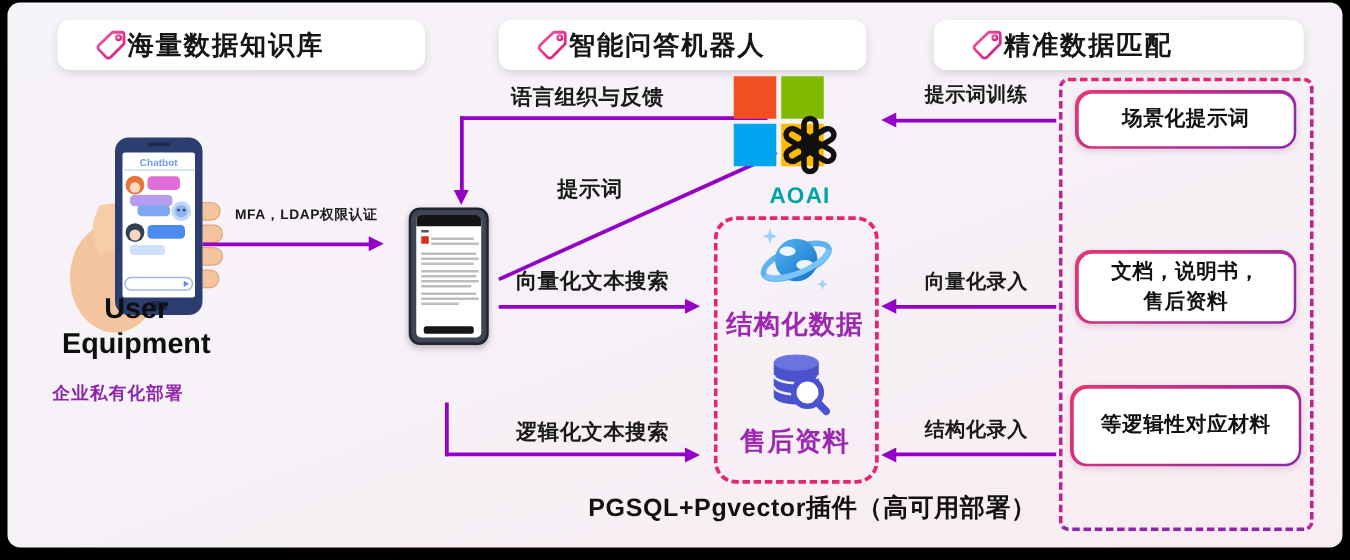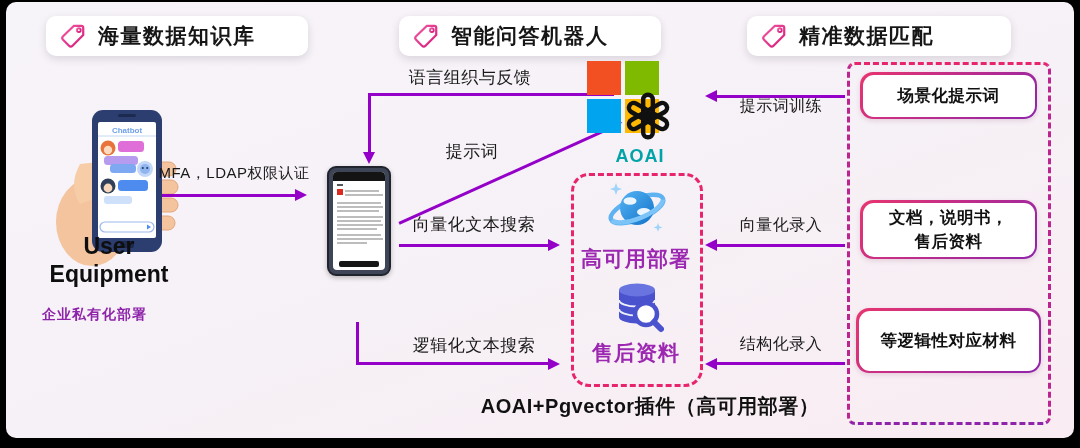--- a/index.html
+++ b/index.html
@@ -11,28 +11,28 @@
   .card{
     position:absolute;left:6px;top:2px;width:1068px;height:436px;border-radius:10px;
     background:linear-gradient(160deg,#F7F4F9 0%,#F6F1F6 55%,#F9ECF2 100%);
   }
   .layer{position:absolute;inset:0;}
 
   
   .badge{
     position:absolute;height:40px;background:#fff;border-radius:10px;
     box-shadow:0 3px 8px rgba(40,20,60,.14);display:flex;align-items:center;
-    padding:0 14px;gap:12px;
+    padding:0 30px;gap:0;
   }
   .badge .txt{font-size:21px;font-weight:700;color:#161616;letter-spacing:1.5px;white-space:nowrap;}
   .tagicon{width:26px;height:26px;flex:0 0 auto;}
 
   
-  .lbl{position:absolute;font-weight:400;color:#1A1A1A;text-align:center;letter-spacing:.5px;}
-  .f17{font-size:17px;} .f16{font-size:16px;} .f15{font-size:15px;}
+  .lbl{position:absolute;font-weight:700;color:#1A1A1A;text-align:center;letter-spacing:.5px;}
+  .f17{font-size:17px;} .f16{font-size:16px;} .f15{font-size:11px;margin-left:11px;}
 
   
   :root{--purple:#9400C8;--pink:#E8246C;--tpurple:#9C27B0;}
   .hline,.vline{position:absolute;background:var(--purple);}
   .hline{height:2.6px;} .vline{width:2.6px;}
   .ah{position:absolute;width:0;height:0;}
   .ah-right{border-top:6px solid transparent;border-bottom:6px solid transparent;border-left:12px solid var(--purple);}
   .ah-left{border-top:6px solid transparent;border-bottom:6px solid transparent;border-right:12px solid var(--purple);}
   .ah-down{border-left:6px solid transparent;border-right:6px solid transparent;border-top:12px solid var(--purple);}
   .diag{position:absolute;height:2.6px;background:var(--purple);transform-origin:0 50%;}
@@ -230,21 +230,21 @@
     </g>
     <circle cx="31" cy="27" r="17" fill="url(#pg)"></circle>
     <ellipse cx="24" cy="20" rx="6.5" ry="3.8" fill="#EAF5FF"></ellipse>
     <ellipse cx="38" cy="31" rx="7" ry="4" fill="#EAF5FF"></ellipse>
     <g transform="rotate(-22 31 28)">
       <path d="M3.5 29 a28 10.5 0 0 0 55 0" fill="none" stroke="#7CC4F7" stroke-width="4.5"></path>
     </g>
     <path d="M10 2 l1.6 4.4 4.4 1.6 -4.4 1.6 -1.6 4.4 -1.6 -4.4 -4.4 -1.6 4.4 -1.6 z" fill="#9ED3FA"></path>
     <path d="M52 42 l1.2 3.2 3.2 1.2 -3.2 1.2 -1.2 3.2 -1.2 -3.2 -3.2 -1.2 3.2 -1.2 z" fill="#9ED3FA"></path>
   </svg>
-  <div class="cbox-lbl" style="top:245px;">高可用部署</div>
+  <div class="cbox-lbl" style="top:245px;">结构化数据</div>
 
   <svg style="position:absolute;left:610px;top:280px;" width="54" height="54" viewBox="0 0 54 54">
     <path d="M9 10 v27 a18 6.5 0 0 0 36 0 V10" fill="#4A52CE"></path>
     <ellipse cx="27" cy="10" rx="18" ry="6.5" fill="#6A74E0"></ellipse>
     <path d="M9 20 a18 6.5 0 0 0 36 0" fill="none" stroke="#EDEFFA" stroke-width="2"></path>
     <path d="M9 29 a18 6.5 0 0 0 36 0" fill="none" stroke="#EDEFFA" stroke-width="2"></path>
     <circle cx="36" cy="34" r="11" fill="#FFFFFF" stroke="#4A52CE" stroke-width="4.5"></circle>
     <line x1="44" y1="42" x2="51" y2="49" stroke="#4A52CE" stroke-width="6" stroke-linecap="round"></line>
   </svg>
   <div class="cbox-lbl" style="top:339px;">售后资料</div>
@@ -262,27 +262,27 @@
       <span>文档，说明书，</span>
       <span>售后资料</span>
     </div>
   </div>
   <div class="pinkbox" style="left:856px;top:308px;width:180px;height:60px;">
     <div class="in">
       <span>等逻辑性对应材料</span>
     </div>
   </div>
 
-  <div class="lbl f16" style="left:722px;top:66px;width:118px;margin-top:30px;">提示词训练</div>
+  <div class="lbl f16" style="left:722px;top:66px;width:118px;">提示词训练</div>
   <div class="hline" style="left:716px;top:95px;width:129px;"></div>
   <div class="ah ah-left" style="left:705px;top:90px;"></div>
 
   <div class="lbl f16" style="left:726px;top:215px;width:110px;">向量化录入</div>
   <div class="hline" style="left:716px;top:244px;width:129px;"></div>
   <div class="ah ah-left" style="left:705px;top:239px;"></div>
 
   <div class="lbl f16" style="left:726px;top:334px;width:110px;">结构化录入</div>
   <div class="hline" style="left:716px;top:362.4px;width:129px;"></div>
   <div class="ah ah-left" style="left:705px;top:357.5px;"></div>
 
-  <div class="pgsql">AOAI+Pgvector插件（高可用部署）</div>
+  <div class="pgsql">PGSQL+Pgvector插件（高可用部署）</div>
 
 </div>
 
 </body></html>

